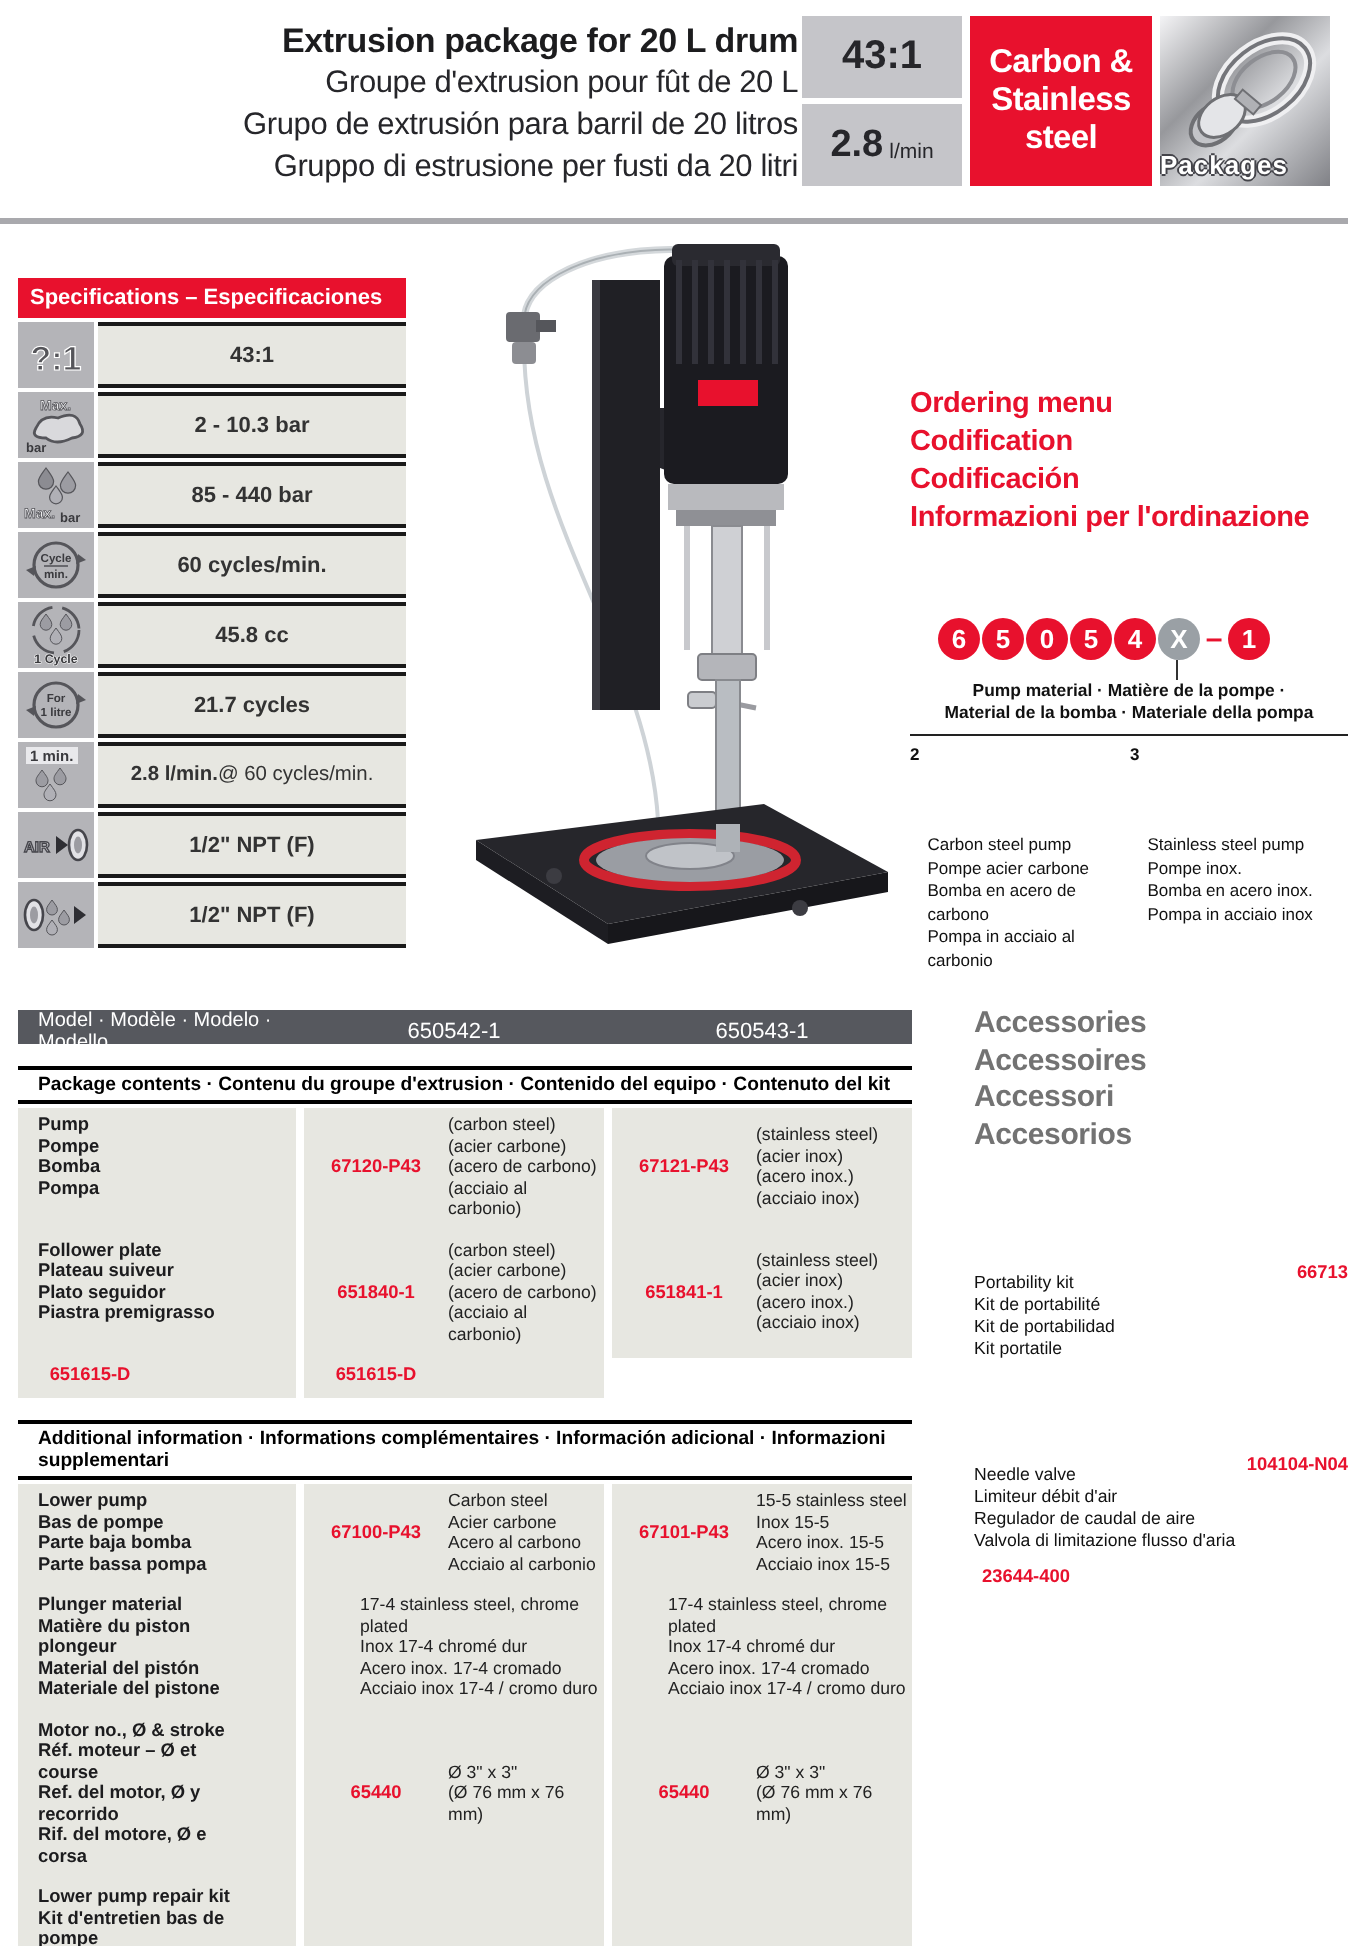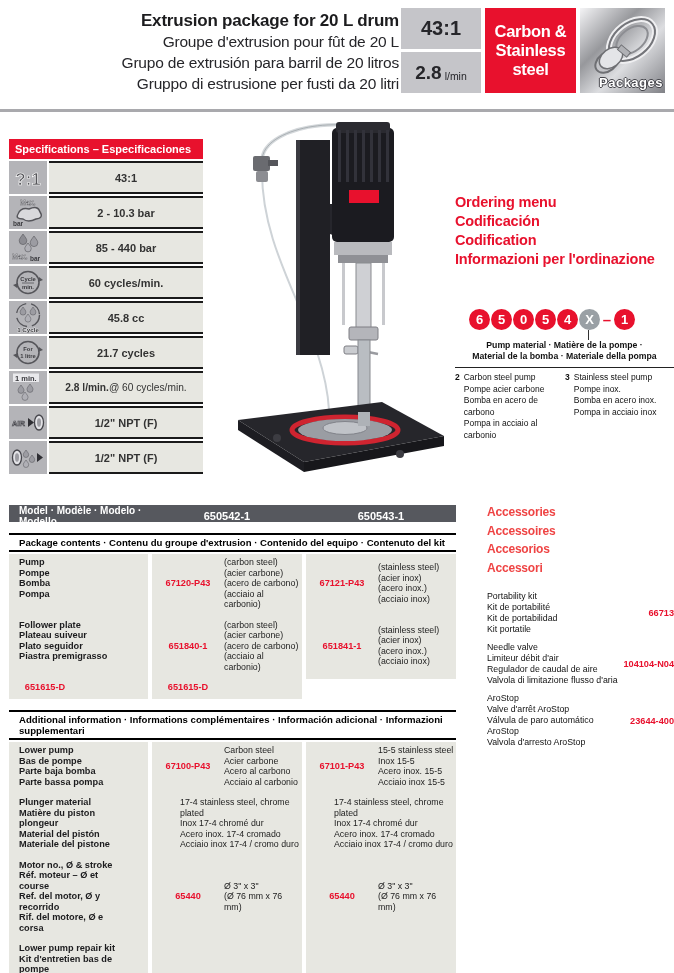--- a/index.html
+++ b/index.html
@@ -16,21 +16,21 @@
   .br-top{height:41px;font-size:20px;font-weight:bold;color:#26262a;margin-bottom:3px;}
   .br-bot{height:41px;color:#26262a;}
   .flow-val{font-size:19px;font-weight:bold;}
   .flow-unit{font-size:10.5px;margin-left:3px;margin-top:6px;}
 
   .badge-material{position:absolute;left:485px;top:8px;width:91px;height:85px;background:#e8112d;
         color:#fff;font-weight:bold;font-size:16.5px;line-height:19px;display:flex;flex-direction:column;
         align-items:center;justify-content:center;letter-spacing:-0.3px;}
   .badge-packages{position:absolute;left:580px;top:8px;width:85px;height:85px;
         background:linear-gradient(135deg,#f4f4f6 0%,#97989c 35%,#dcdde0 60%,#808186 100%);overflow:hidden;}
-  .pk-label{position:absolute;left:0;right:2px;bottom:3px;text-align:right;color:#fff;font-weight:bold;
+  .pk-label{position:absolute;left:0;right:2px;bottom:3px;text-align:left;color:#fff;font-weight:bold;
         font-size:13px;letter-spacing:0.5px;text-shadow:-1px 0 #44444a,1px 0 #44444a,0 -1px #44444a,0 1px #44444a;}
   .rule{position:absolute;top:109px;left:0;width:674px;height:3px;background:#a9a9ad;}
 
   
   .spec-table{position:absolute;left:9px;top:139px;width:194px;}
   .spec-head{background:#e8112d;color:#fff;font-weight:bold;font-size:11px;padding:4px 6px;height:12px;line-height:12px;}
   .spec-row{display:flex;margin-top:2px;height:33px;}
   .spec-icon{width:38px;background:#b4b4b8;display:flex;align-items:center;justify-content:center;margin-right:2px;}
   .spec-val{flex:1;background:#e7e7e1;border-top:2px solid #1a1a1a;border-bottom:2px solid #1a1a1a;
         display:flex;align-items:center;justify-content:center;font-size:11px;font-weight:bold;color:#333;}
@@ -49,38 +49,38 @@
   .mat-label{text-align:center;font-weight:bold;font-size:8.7px;line-height:11px;color:#111;}
   .ord-div{border-top:1.5px solid #222;margin:5px 0 4px 0;}
   .opts{display:flex;}
   .opt{display:flex;gap:4px;font-size:8.5px;line-height:11.5px;color:#111;}
   .opt .num{font-weight:bold;}
   .opt1{width:110px;}
 
   
   .model-table{position:absolute;left:9px;top:505px;width:447px;font-size:9px;}
   .mt-grid{display:grid;grid-template-columns:139px 150px 150px;column-gap:4px;}
-  .mt-head{background:#56585e;color:#fff;font-weight:bold;height:17px;align-items:center;font-size:10px;}
+  .mt-head{background:#56585e;color:#fff;font-weight:normal;height:17px;align-items:center;font-size:10px;}
   .mt-head .lab{padding-left:10px;}
   .mt-head .mod{text-align:center;font-size:11px;}
   .mt-bar{border-top:2px solid #000;border-bottom:2px solid #000;font-weight:bold;font-size:9.6px;
         padding:2px 0 2px 10px;margin:11px 0 2px 0;background:#fff;color:#000;}
   .mt-cell{background:#e7e7e1;}
   .mt-label{padding:3px 20px 7px 10px;font-weight:bold;line-height:10.5px;font-size:9.2px;}
   .mt-data{display:flex;align-items:center;padding:3px 0 7px 0;}
   .mt-part{width:72px;text-align:center;color:#e8112d;font-weight:bold;font-size:9.2px;}
   .mt-desc{flex:1;line-height:10.5px;font-size:8.8px;color:#222;padding-right:2px;}
   .mt-desc.full{padding-left:8px;margin-left:20px;}
 
   
   .accessories{position:absolute;left:487px;top:503px;width:187px;}
-  .acc-head{color:#ef4444;font-weight:bold;font-size:12px;line-height:18.5px;letter-spacing:-0.2px;}
+  .acc-head{color:#737373;font-weight:bold;font-size:15px;line-height:18.5px;letter-spacing:-0.2px;}
   .acc-items{margin-top:14px;}
   .acc-item{display:flex;justify-content:space-between;align-items:center;margin-bottom:7px;}
-  .acc-lines{font-size:8.8px;line-height:11px;color:#111;}
+  .acc-lines{font-size:8.8px;line-height:11px;color:#111;margin-top:45px;}
   .acc-part{color:#e8112d;font-weight:bold;font-size:9.2px;white-space:nowrap;margin-left:4px;}
 
   
   .photo{position:absolute;left:232px;top:112px;width:218px;height:360px;}
 
   .ic-txt{font-family:"Liberation Sans",sans-serif;}
 </style>
 </head>
 <body>
 
@@ -277,22 +277,22 @@
       <ellipse cx="113" cy="318" rx="47" ry="11" fill="#9a9da3"></ellipse>
       <ellipse cx="113" cy="316" rx="22" ry="6.5" fill="#c0c3c8" stroke="#81838a"></ellipse>
       <rect x="126" y="300" width="12" height="14" fill="#aeb2b7"></rect>
       <circle cx="45" cy="326" r="4" fill="#3c3c42"></circle>
       <circle cx="168" cy="342" r="4" fill="#3c3c42"></circle>
     </svg>
   </div>
 
   <div class="ordering">
     <div class="ord-head">Ordering menu</div>
+    <div class="ord-head">Codification</div>
     <div class="ord-head">Codificación</div>
-    <div class="ord-head">Codification</div>
     <div class="ord-head">Informazioni per l'ordinazione</div>
 
     <div class="code-row">
       <div class="code-c">6</div>
       <div class="code-c">5</div>
       <div class="code-c">0</div>
       <div class="code-c">5</div>
       <div class="code-c">4</div>
       <div class="code-c gray">X</div>
       <div class="code-dash">–</div>
@@ -492,22 +492,22 @@
         <div class="mt-part">637291-P43</div>
         <div class="mt-desc"></div>
       </div>
     </div>
 
   </div>
 
   <div class="accessories">
     <div class="acc-head">Accessories</div>
     <div class="acc-head">Accessoires</div>
+    <div class="acc-head">Accessori</div>
     <div class="acc-head">Accesorios</div>
-    <div class="acc-head">Accessori</div>
 
     <div class="acc-items">
       <div class="acc-item">
         <div class="acc-lines">
           <div>Portability kit</div>
             <div>Kit de portabilité</div>
           <div>Kit de portabilidad</div>
             <div>Kit portatile</div>
         </div>
         <div class="acc-part">66713</div>
@@ -515,24 +515,18 @@
       <div class="acc-item">
         <div class="acc-lines">
           <div>Needle valve</div>
             <div>Limiteur débit d'air</div>
           <div>Regulador de caudal de aire</div>
             <div>Valvola di limitazione flusso d'aria</div>
         </div>
         <div class="acc-part">104104-N04</div>
       </div>
       <div class="acc-item">
-        <div class="acc-lines">
-          <div>AroStop</div>
-            <div>Valve d'arrêt AroStop</div>
-          <div>Válvula de paro automático AroStop</div>
-            <div>Valvola d'arresto AroStop</div>
-        </div>
         <div class="acc-part">23644-400</div>
       </div>
     </div>
   </div>
 
 </div>
 
 </body></html>

